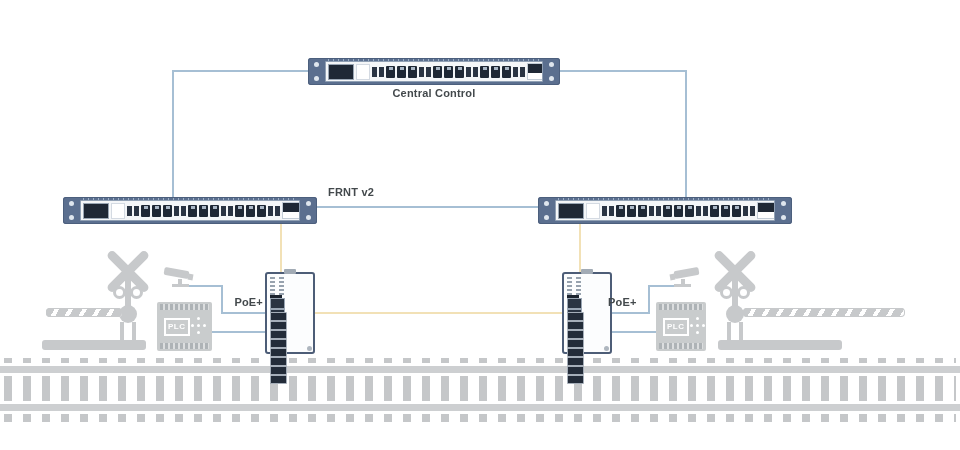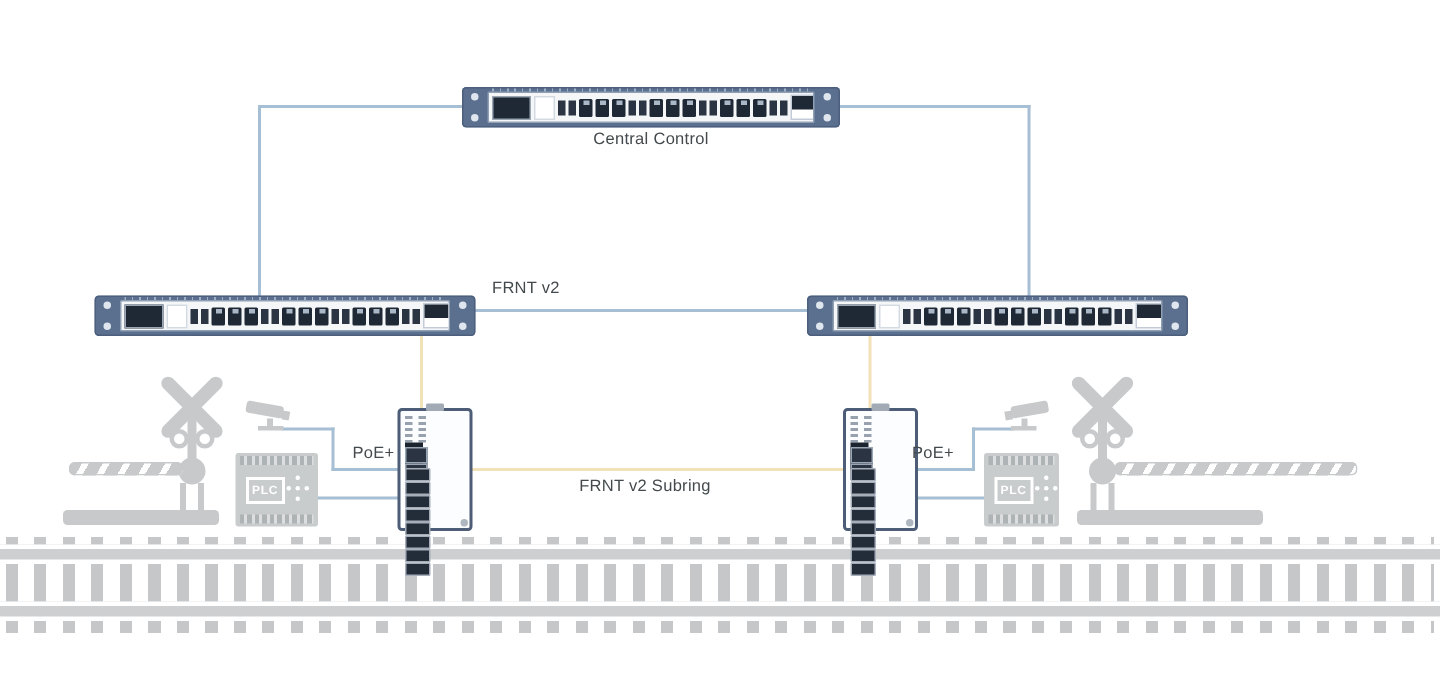--- a/index.html
+++ b/index.html
@@ -11,21 +11,21 @@
   }
   html,body{margin:0;padding:0;background:#fff;}
   .stage{position:relative;width:960px;height:450px;background:#fff;overflow:hidden;
          font-family:"Liberation Sans",sans-serif;}
 
   
   .lnb{position:absolute;background:var(--ring);z-index:1;}
   .lny{position:absolute;background:var(--sub);z-index:1;}
 
   
-  .lbl{position:absolute;font-size:11px;color:var(--text);z-index:4;white-space:nowrap;letter-spacing:.2px;}
+  .lbl{position:absolute;font-size:11px;color:var(--text);z-index:4;white-space:nowrap;letter-spacing:.2px;font-weight:bold;}
 
   
   .rack{position:absolute;height:27px;background:var(--chassis);border-radius:3px;
         display:flex;align-items:center;z-index:3;box-shadow:0 0 0 1px #4c5f7d inset;}
   .rack::before{content:"";position:absolute;top:1px;left:20px;right:20px;height:2px;
         background:repeating-linear-gradient(to right,#9db0c6 0 1px,transparent 1px 5px);}
   .ear{width:17px;height:27px;position:relative;flex:0 0 auto;}
   .ear::before,.ear::after{content:"";position:absolute;left:6px;width:5px;height:5px;border-radius:50%;background:#dfe6ee;}
   .ear::before{top:4px;}.ear::after{bottom:4px;}
   .rack-panel{flex:1;height:19px;background:#f4f6f8;border:1px solid #90a0b4;border-radius:1px;
@@ -330,17 +330,16 @@
         <i class="led-1"></i>
         <i class="led-2"></i>
         <i class="led-3"></i>
         <i class="led-4"></i>
       </span>
     <span class="plc-term plc-term-bot"></span>
   </div>
 
   <div class="lbl" style="left:334px;top:87px;width:200px;text-align:center;">Central Control</div>
   <div class="lbl" style="left:328px;top:186px;width:200px;text-align:left;">FRNT v2</div>
-  <div class="lbl" style="left:330px;top:318px;width:200px;text-align:center;">FRNT v2 Subring</div>
   <div class="lbl" style="left:215px;top:296px;width:48px;text-align:right;">PoE+</div>
   <div class="lbl" style="left:608px;top:296px;width:48px;text-align:left;">PoE+</div>
 
 </div>
 
 </body></html>

